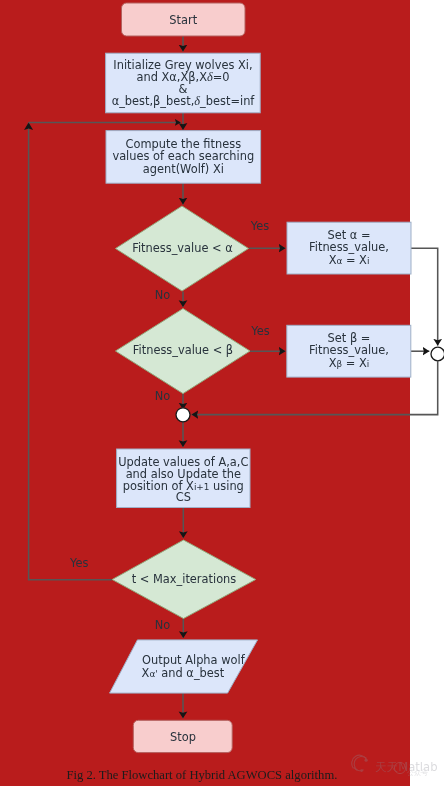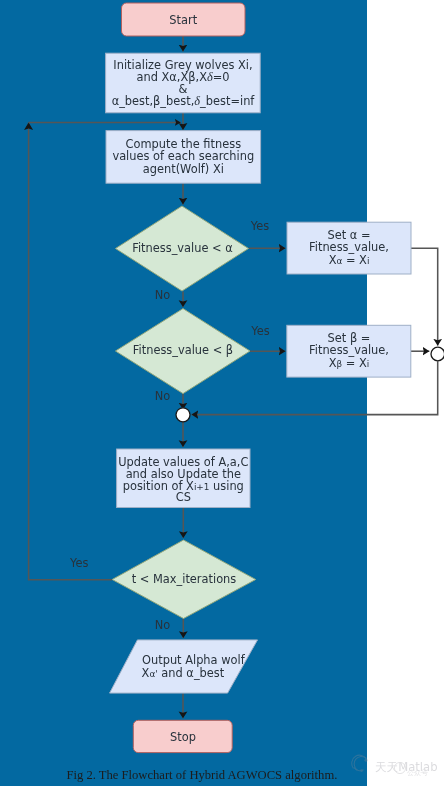--- a/index.html
+++ b/index.html
@@ -1,19 +1,19 @@
 <!DOCTYPE html>
 <html><head>
 <meta charset="utf-8">
 <title>Flowchart</title>
 <style>
   html,body{margin:0;padding:0;background:#ffffff;}
   #chart{will-change:opacity;}
   body{width:444px;height:786px;overflow:hidden;font-family:"Liberation Sans",sans-serif;}
-  #page{position:relative;width:367px;height:786px;background:#0369a1;}
+  #page{position:relative;width:410px;height:786px;background:#b91c1c;}
   svg{display:block;}
   .nd{font-family:"DejaVu Sans",sans-serif;font-size:11.4px;fill:#28323c;}
   .edgelbl{font-family:"DejaVu Sans",sans-serif;font-size:11.4px;fill:#28323c;}
   .cap{font-family:"Liberation Serif",serif;font-size:12.6px;fill:#1c1c1c;}
   .sub{font-size:8.9px;}
   .mathit{font-family:"Liberation Serif",serif;font-style:italic;font-size:12.4px;}
   .wm{font-family:"DejaVu Sans",sans-serif;font-size:11.6px;fill:#8a8a94;}
   .wmsub{font-family:"DejaVu Sans",sans-serif;font-size:7px;fill:#9a9aa2;}
 </style>
 </head>

